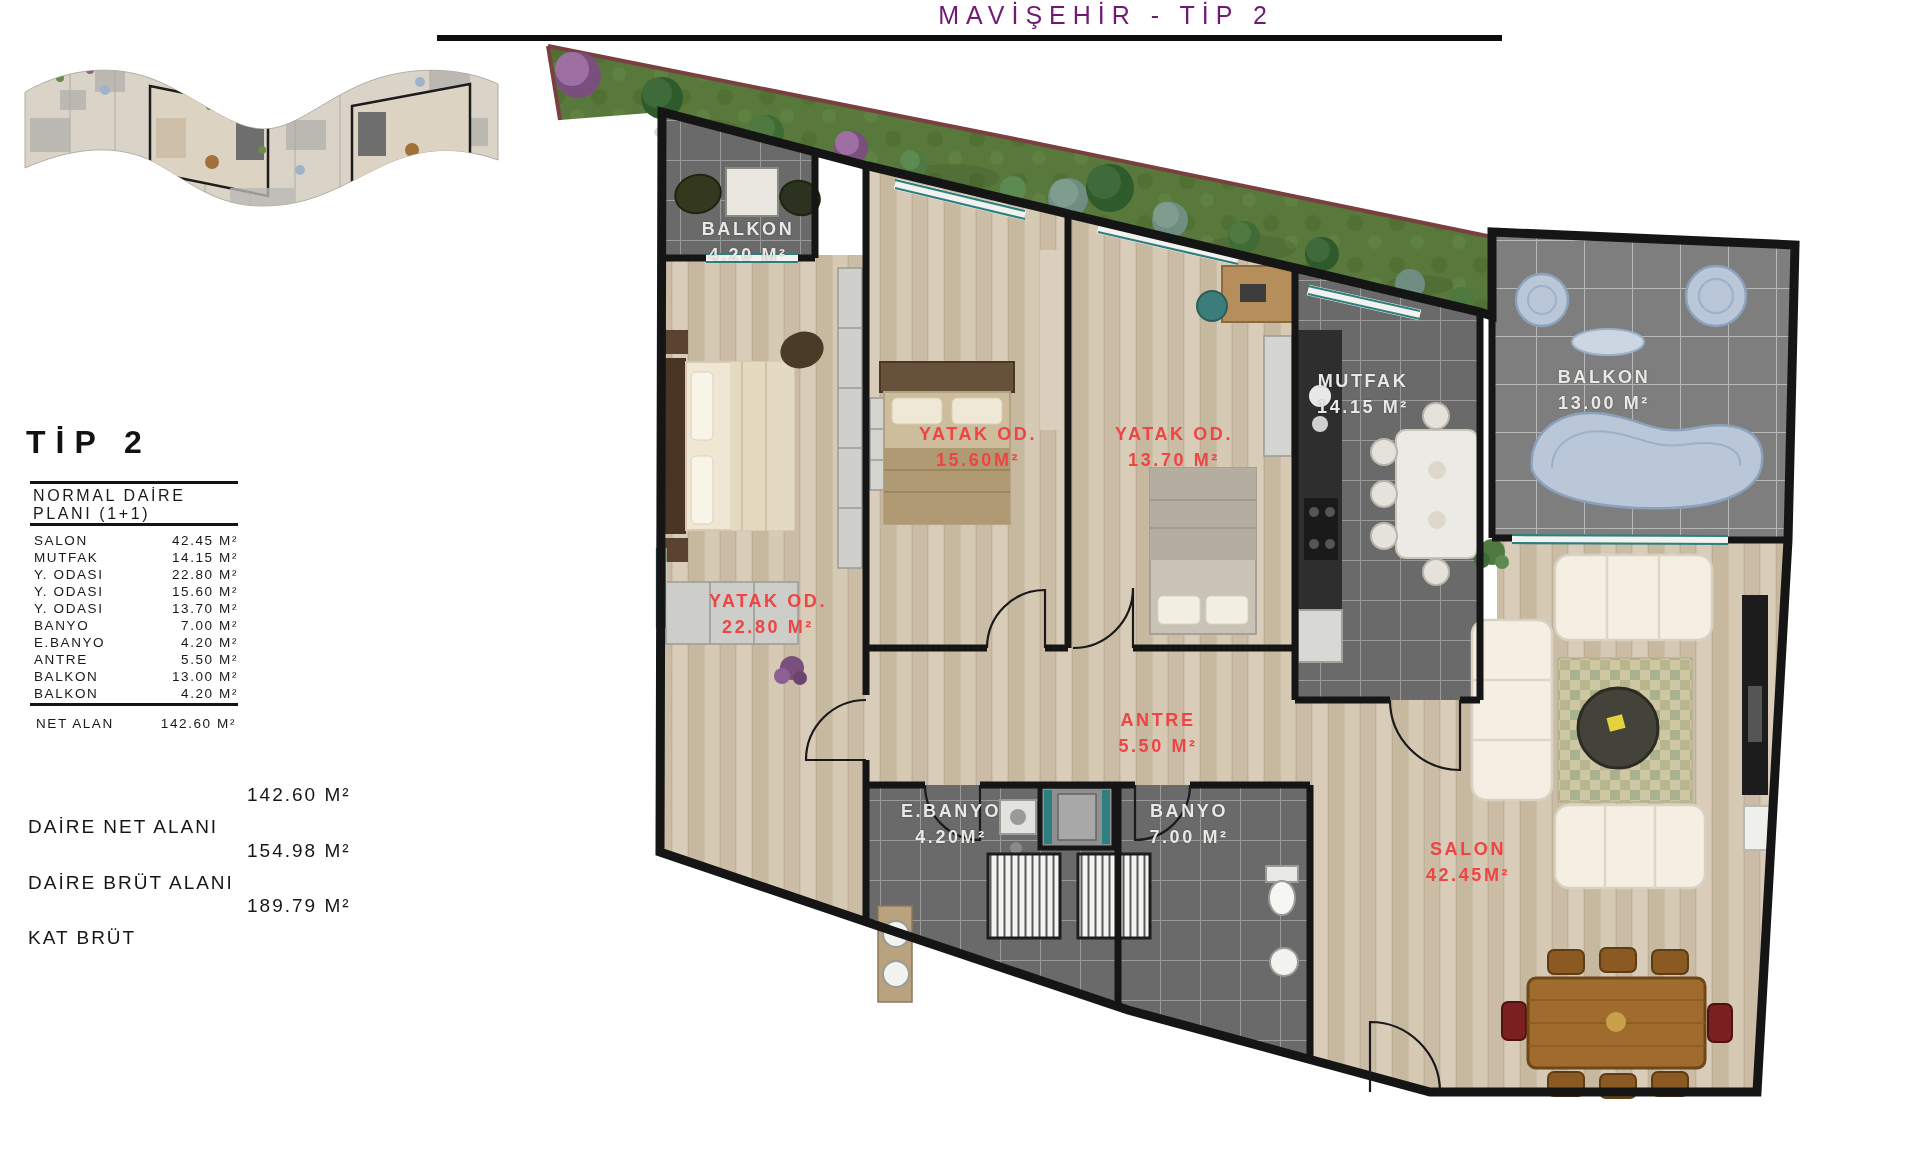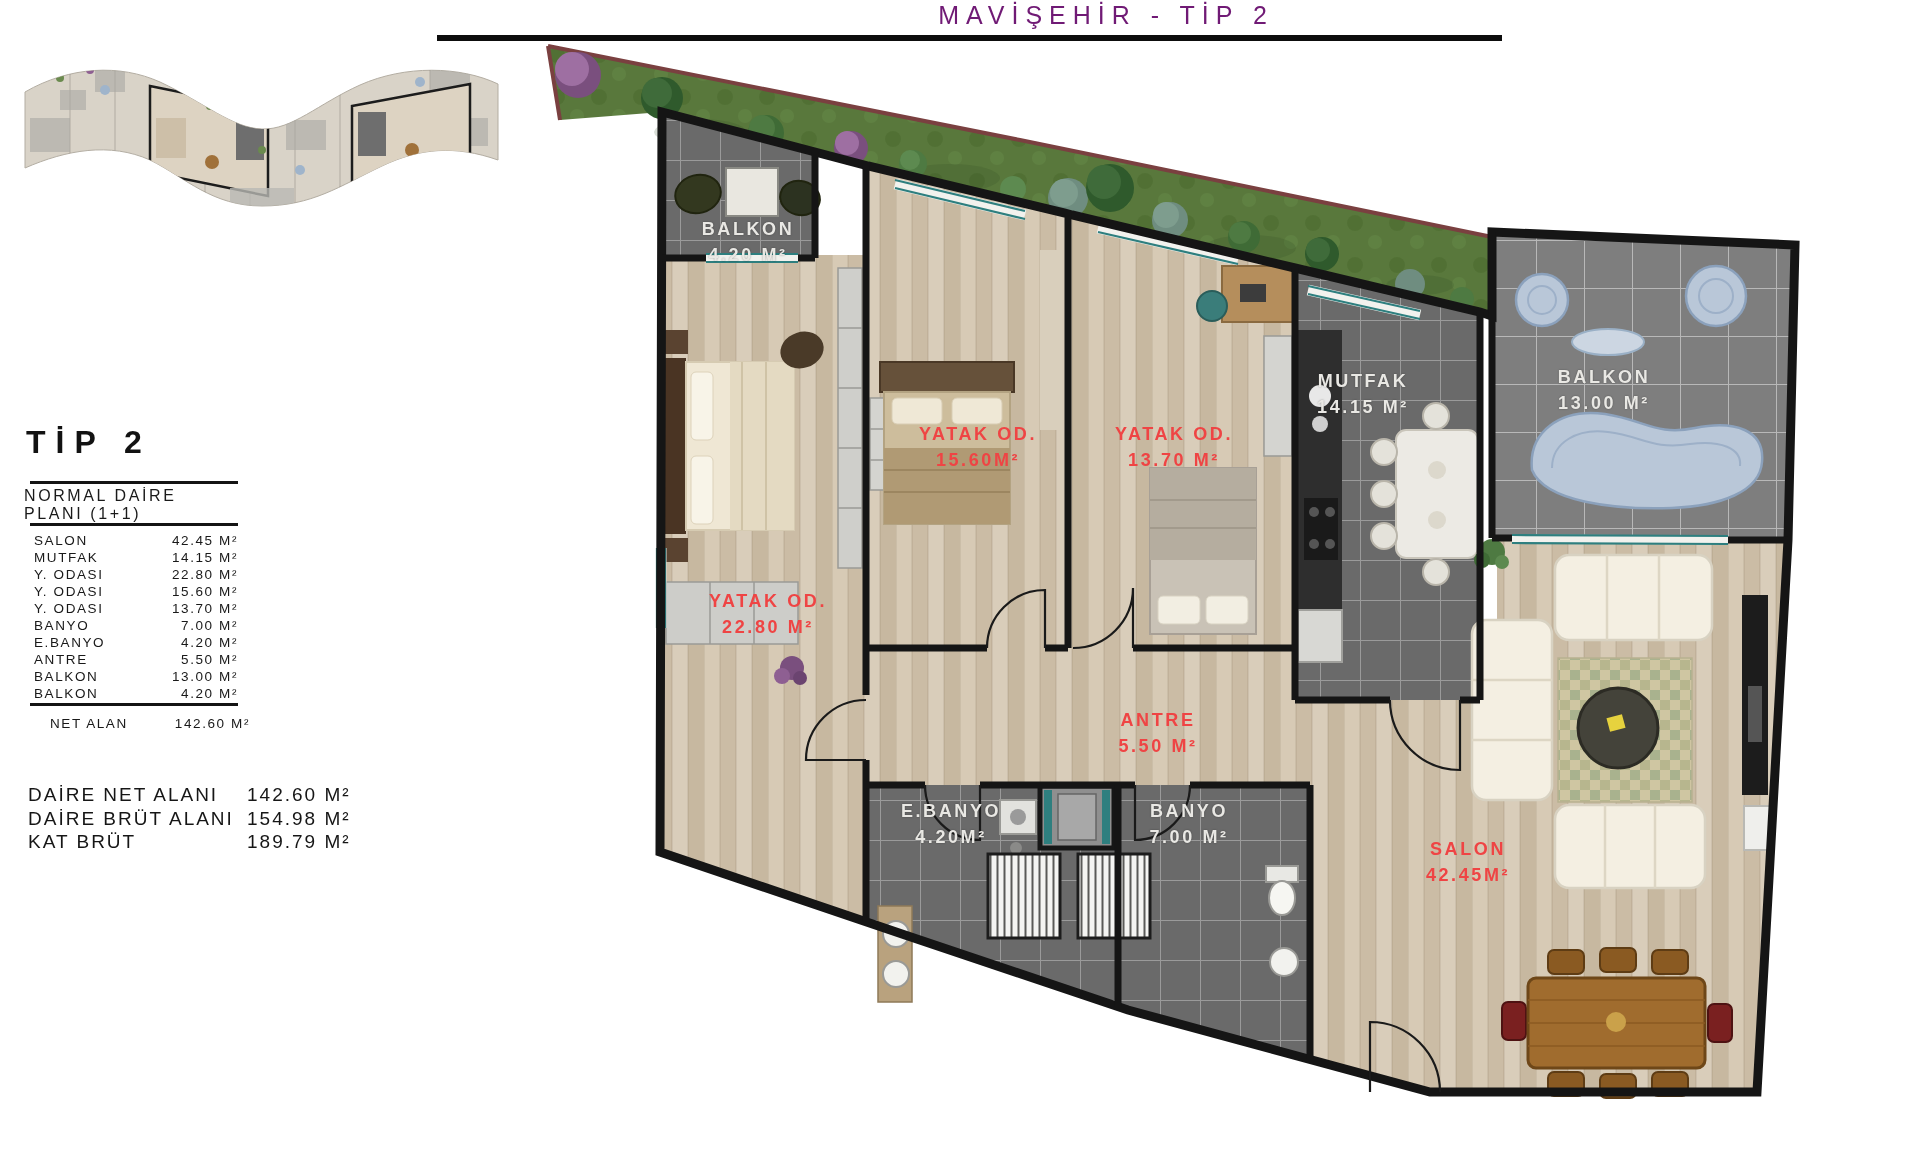--- a/index.html
+++ b/index.html
@@ -7,29 +7,29 @@
        font-family:"Liberation Sans","DejaVu Sans",sans-serif;color:#161616;}
   #plan-svg{position:absolute;left:0;top:0;width:1920px;height:1153px;}
   
   .page-title{position:absolute;left:1106px;top:1px;transform:translateX(-50%);
     font-size:25px;letter-spacing:7px;font-weight:400;white-space:nowrap;color:#701a75;}
   .title-rule{position:absolute;left:437px;top:35px;width:1065px;height:6px;background:#0d0d0d;}
   
   .tip-heading{position:absolute;left:26px;top:424px;font-size:32px;font-weight:700;
     letter-spacing:10px;color:#121212;white-space:nowrap;}
   .rule{position:absolute;background:#141414;height:3px;}
-  .subtitle{position:absolute;left:24px;font-size:16px;letter-spacing:2.6px;color:#1a1a1a;white-space:nowrap;}
+  .subtitle{position:absolute;left:33px;font-size:16px;letter-spacing:2.6px;color:#1a1a1a;white-space:nowrap;}
   .area-table{position:absolute;left:34px;top:532px;width:204px;}
   .area-row{display:flex;justify-content:space-between;font-size:13.5px;
     letter-spacing:1.6px;line-height:17px;color:#191919;white-space:nowrap;}
-  .net-row{position:absolute;left:50px;top:716px;width:200px;display:flex;
+  .net-row{position:absolute;left:36px;top:716px;width:200px;display:flex;
     justify-content:space-between;font-size:13.5px;letter-spacing:1.6px;color:#191919;white-space:nowrap;}
   .totals{position:absolute;left:28px;top:783px;}
   .total-row{display:flex;font-size:19px;letter-spacing:2px;line-height:23.5px;color:#161616;white-space:nowrap;}
-  .total-row .t-label{width:219px;display:inline-block;}
+  .total-row .t-label{width:219px;display:inline-block;margin-top:32px;}
   
   .plan-label{position:absolute;transform:translate(-50%,-50%);text-align:center;
     font-size:18px;font-weight:700;letter-spacing:2.6px;line-height:26px;white-space:nowrap;z-index:5;}
   .plan-label span{display:block;}
   .plan-label.dark{color:#ef4444;}
   .plan-label.light{color:#e9e8e4;text-shadow:0 0 2px rgba(0,0,0,.35);}
 </style>
 </head>
 <body>
 

